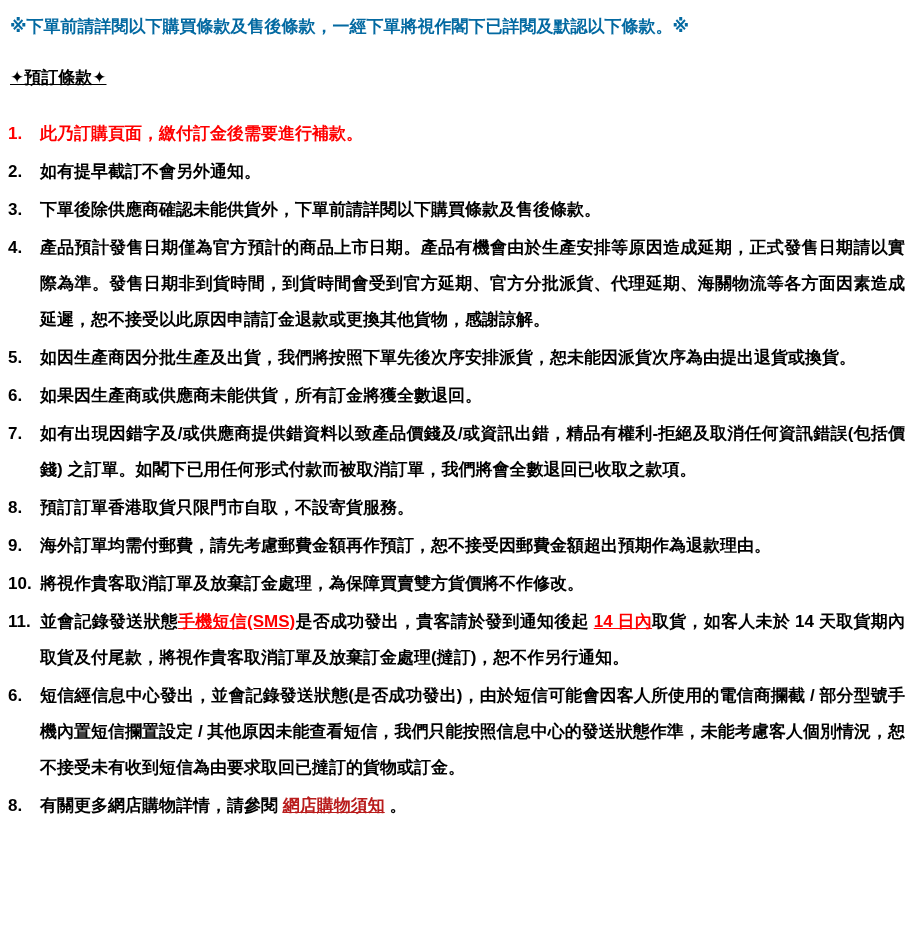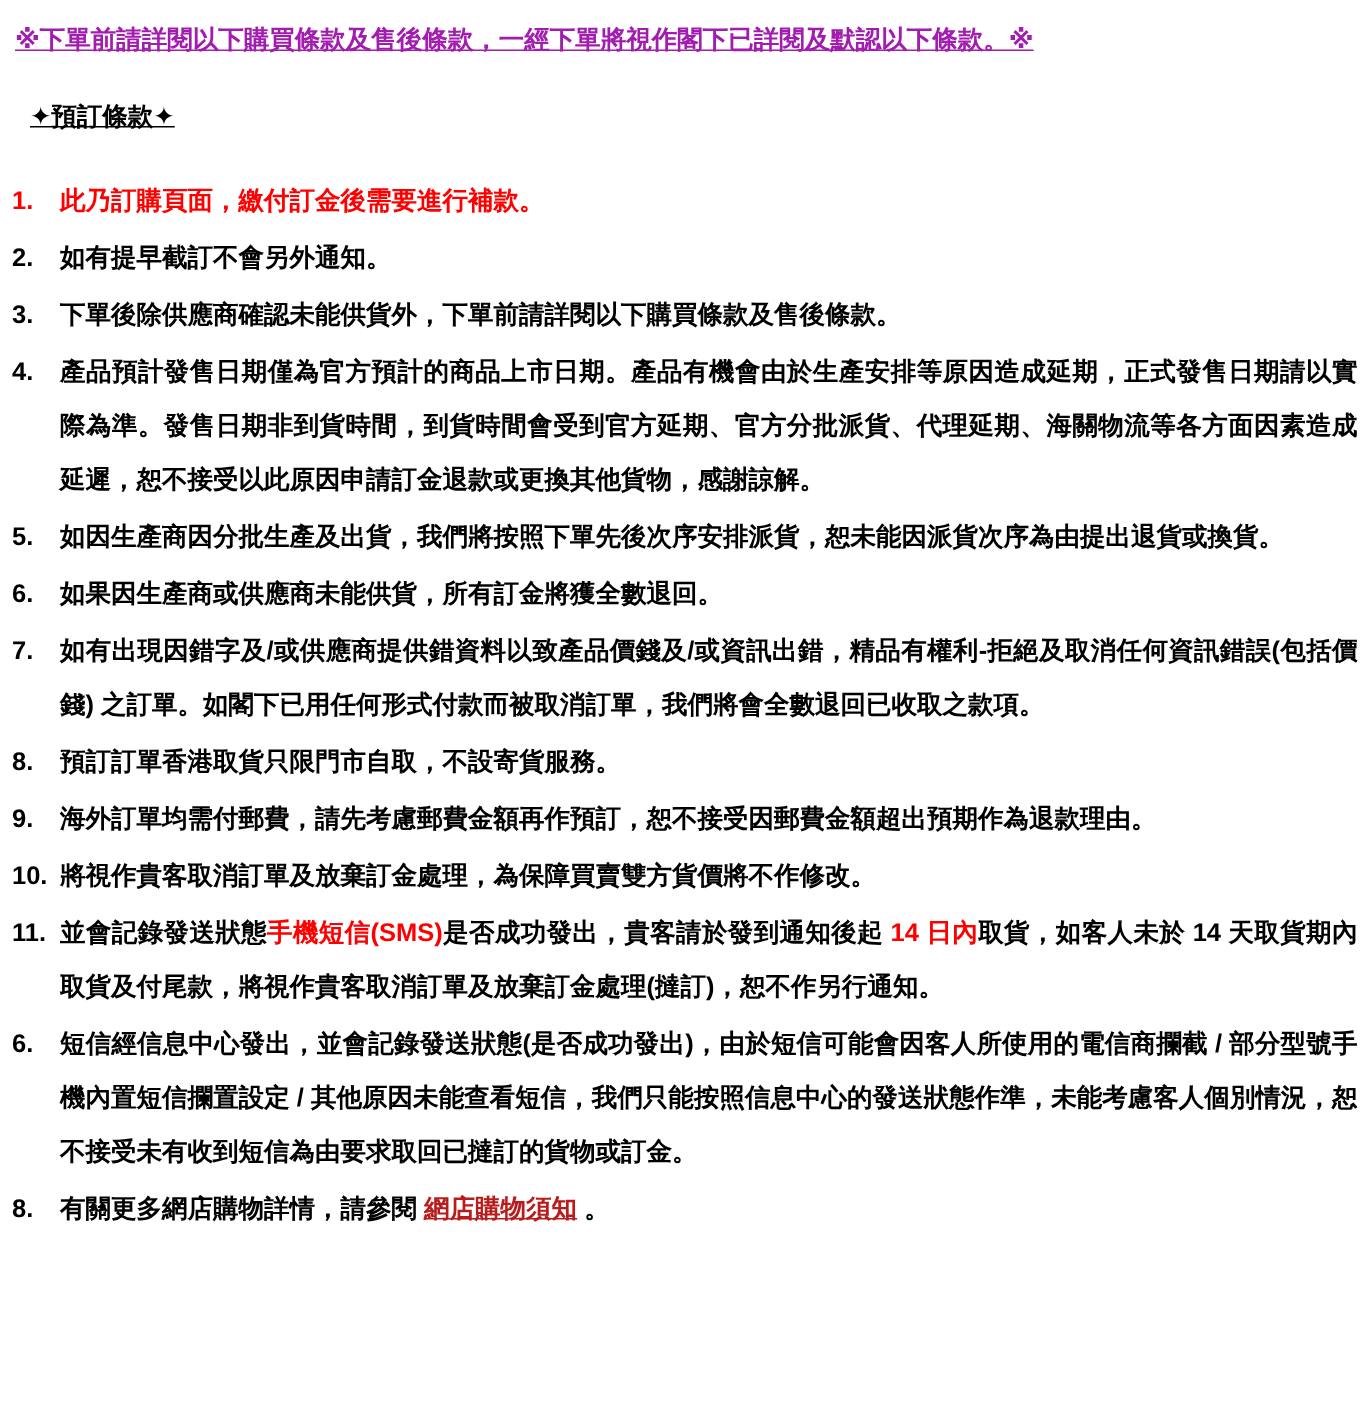--- a/index.html
+++ b/index.html
@@ -11,30 +11,29 @@
     width: 913px;
     min-height: 948px;
     box-sizing: border-box;
     padding: 8px 8px 10px 8px;
     font-family: "Liberation Sans", "DejaVu Sans", sans-serif;
     font-weight: 700;
     color: #000000;
     font-size: 17px;
   }
   .doc-title {
-    color: #a21caf;
-    text-decoration: underline;
+    color: #0369a1;
     line-height: 30px;
     margin: 4px 0 22px 2px;
   }
   .section-header {
     color: #000000;
     text-decoration: underline;
     line-height: 28px;
-    margin: 0 0 24px 12px;
+    margin: 0 0 24px 2px;
   }
   .terms-list {
     display: block;
   }
   .term-item {
     display: flex;
     align-items: flex-start;
     margin: 0 0 2px 0;
   }
   .term-item.red,
@@ -47,20 +46,21 @@
     line-height: 34px;
     padding-top: 1px;
   }
   .term-text {
     flex: 1 1 auto;
     line-height: 36px;
     text-align: justify;
   }
   .term-text .red-underline {
     color: #ff0000;
+    text-decoration: underline;
     margin-top: 44px;
   }
   .term-text a.link {
     color: #b91c1c;
     text-decoration: underline;
     cursor: pointer;
   }
 </style>
 </head>
 <body>

